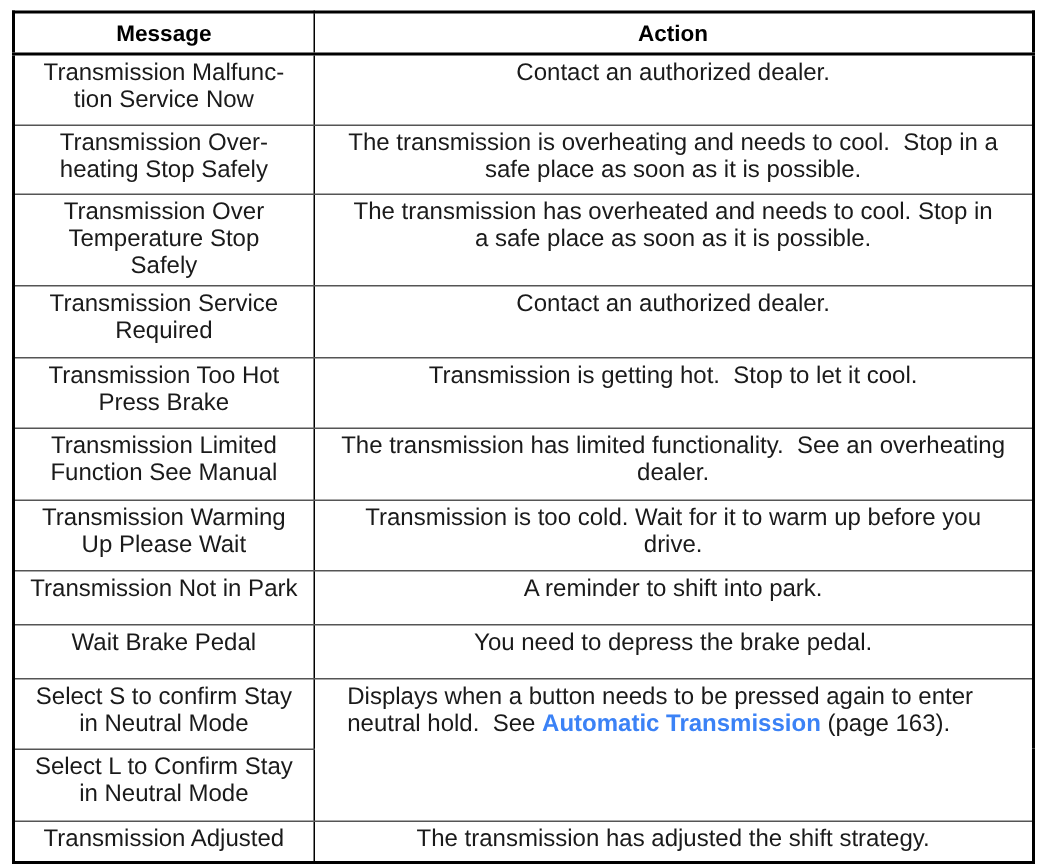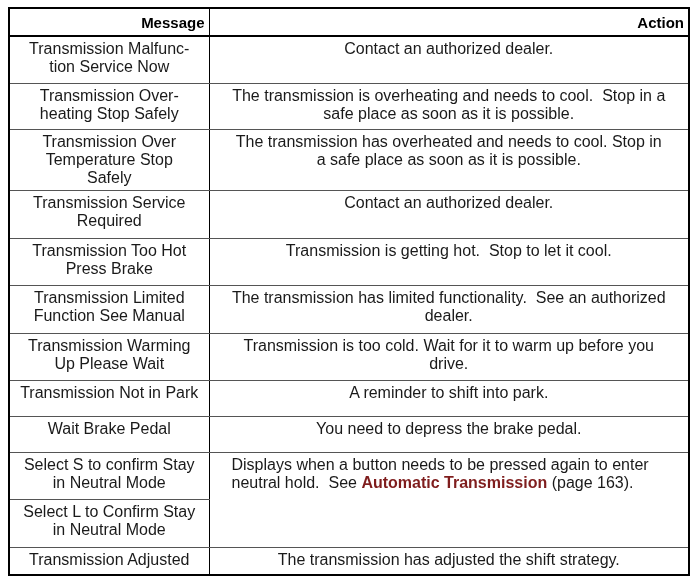--- a/index.html
+++ b/index.html
@@ -22,21 +22,21 @@
     table-layout: fixed;
     width: 680px;
     margin: 7px 0 0 8px;
     border: 2px solid #000000;
   }
   col.col-message { width: 200px; }
   col.col-action  { width: 480px; }
   th {
     font-size: 15px;
     font-weight: bold;
-    text-align: right;
+    text-align: center;
     vertical-align: middle;
     padding: 2px 4px;
     height: 22px;
     border: 1px solid #000000;
     border-bottom: 2px solid #000000;
     color: #000000;
   }
   td {
     font-size: 16px;
     line-height: 18px;
@@ -48,21 +48,21 @@
     border-bottom: 1px solid #555555;
     border-left: 1px solid #000000;
     border-right: 1px solid #000000;
     color: #1a1a1a;
     overflow: hidden;
   }
   td.action-merged {
     text-align: left;
     padding-left: 22px;
   }
-  td b { font-weight: bold; color: #7f1d1d; }
+  td b { font-weight: bold; color: #3b82f6; }
 </style>
 </head>
 <body>
 
 <div class="page">
   <table class="doc-table">
     <colgroup>
       <col class="col-message">
       <col class="col-action">
     </colgroup>
@@ -97,21 +97,21 @@
         <td>Contact an authorized dealer.</td>
       </tr>
       <tr style="height:47px;">
         <td>Transmission Too Hot
 Press Brake</td>
         <td>Transmission is getting hot.  Stop to let it cool.</td>
       </tr>
       <tr style="height:48px;margin-top:44px;">
         <td>Transmission Limited
 Function See Manual</td>
-        <td>The transmission has limited functionality.  See an authorized
+        <td>The transmission has limited functionality.  See an overheating
 dealer.</td>
       </tr>
       <tr style="height:47px;">
         <td>Transmission Warming
 Up Please Wait</td>
         <td>Transmission is too cold. Wait for it to warm up before you
 drive.</td>
       </tr>
       <tr style="height:36px;margin-left:24px;">
         <td>Transmission Not in Park</td>

